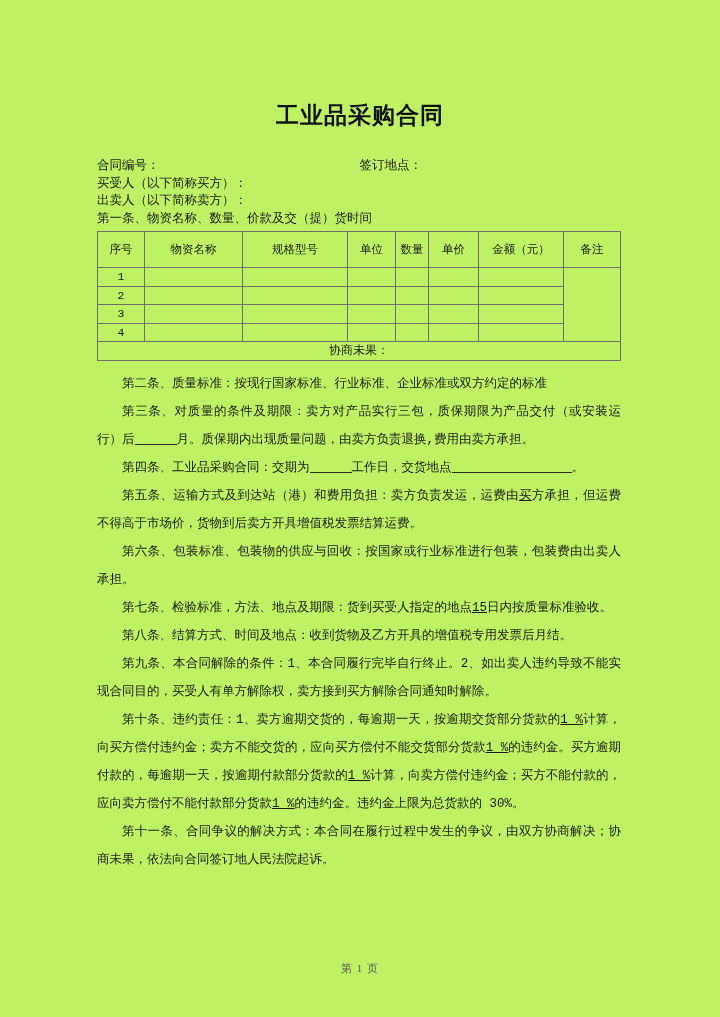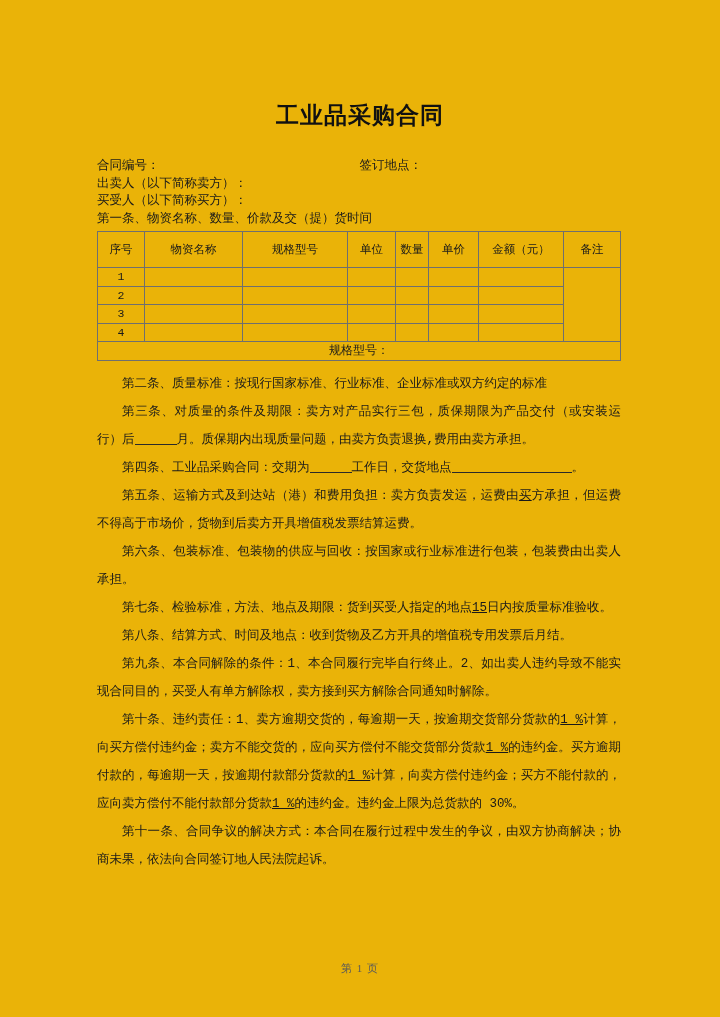--- a/index.html
+++ b/index.html
@@ -14,21 +14,21 @@
     font-family: "Liberation Serif", "DejaVu Serif", serif;
     color: #1a1a1a;
     overflow: hidden;
   }
 
   .page {
     position: absolute;
     left: 0; top: 0;
     width: 720px;
     height: 1017px;
-    background: #eab308;
+    background: #bef264;
     box-sizing: border-box;
   }
 
   .doc-title {
     text-align: center;
     font-size: 23px;
     font-weight: bold;
     letter-spacing: 1px;
     margin: 0;
     padding-top: 100px;
@@ -146,23 +146,23 @@
 <body>
 
 <div class="page">
 
   <h1 class="doc-title">工业品采购合同</h1>
 
   <div class="content">
 
     <div class="meta-line"><span>合同编号：</span><span class="right-label">签订地点：</span></div>
 
+    <div class="meta-line">买受人（以下简称买方）：</div>
+
     <div class="meta-line">出卖人（以下简称卖方）：</div>
-
-    <div class="meta-line">买受人（以下简称买方）：</div>
 
     <div class="section-head">第一条、物资名称、数量、价款及交（提）货时间</div>
 
     <table class="goods">
       <colgroup>
         <col class="col-1">
           <col class="col-2">
           <col class="col-3">
           <col class="col-4">
         <col class="col-5">
@@ -214,21 +214,21 @@
         <tr>
           <td>4</td>
           <td></td>
           <td></td>
           <td></td>
           <td></td>
           <td></td>
           <td></td>
         </tr>
         <tr>
-          <td class="amount-words" colspan="8">规格型号：</td>
+          <td class="amount-words" colspan="8">协商未果：</td>
         </tr>
       </tbody>
     </table>
 
     <div class="clauses">
 
       <p class="clause">第二条、质量标准：按现行国家标准、行业标准、企业标准或双方约定的标准</p>
 
       <p class="clause"><span>第三条、对质量的条件及期限：卖方对产品实行三包，质保期限为产品交付（或安装运行）后</span><span class="blank-s"></span><span>月。质保期内出现质量问题，由卖方负责退换,费用由卖方承担。</span></p>
 

